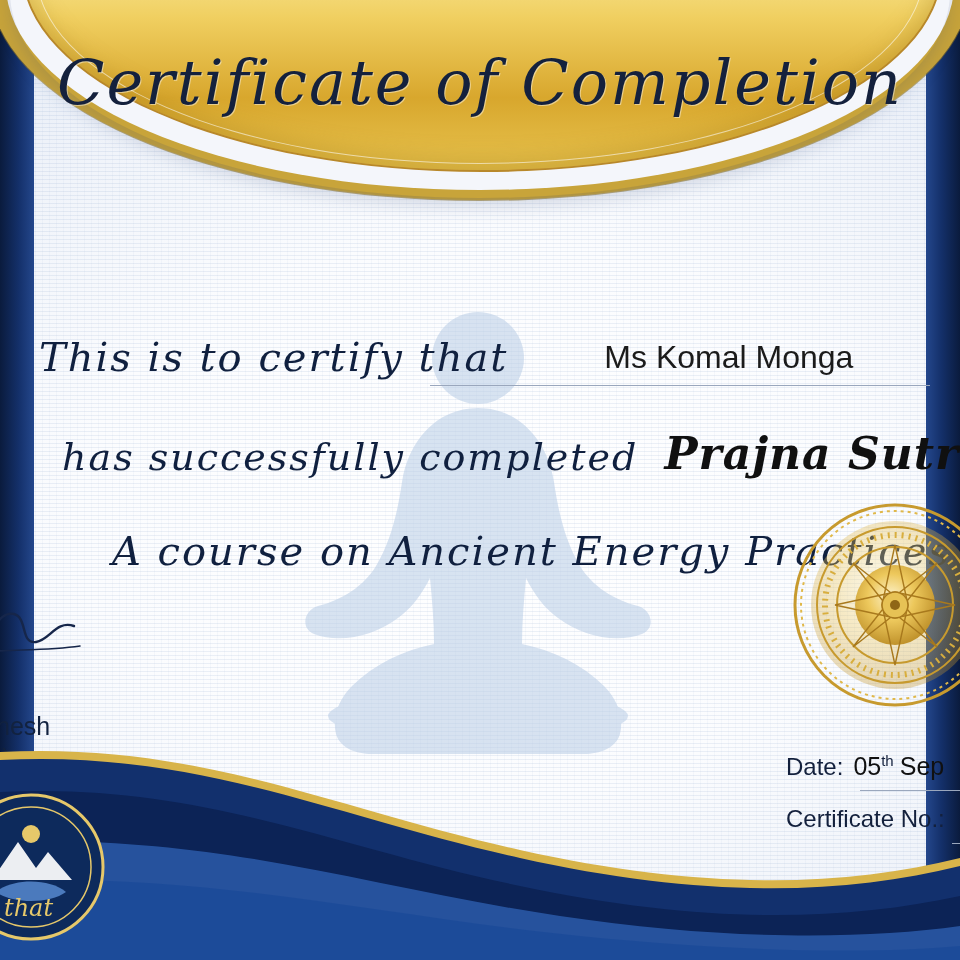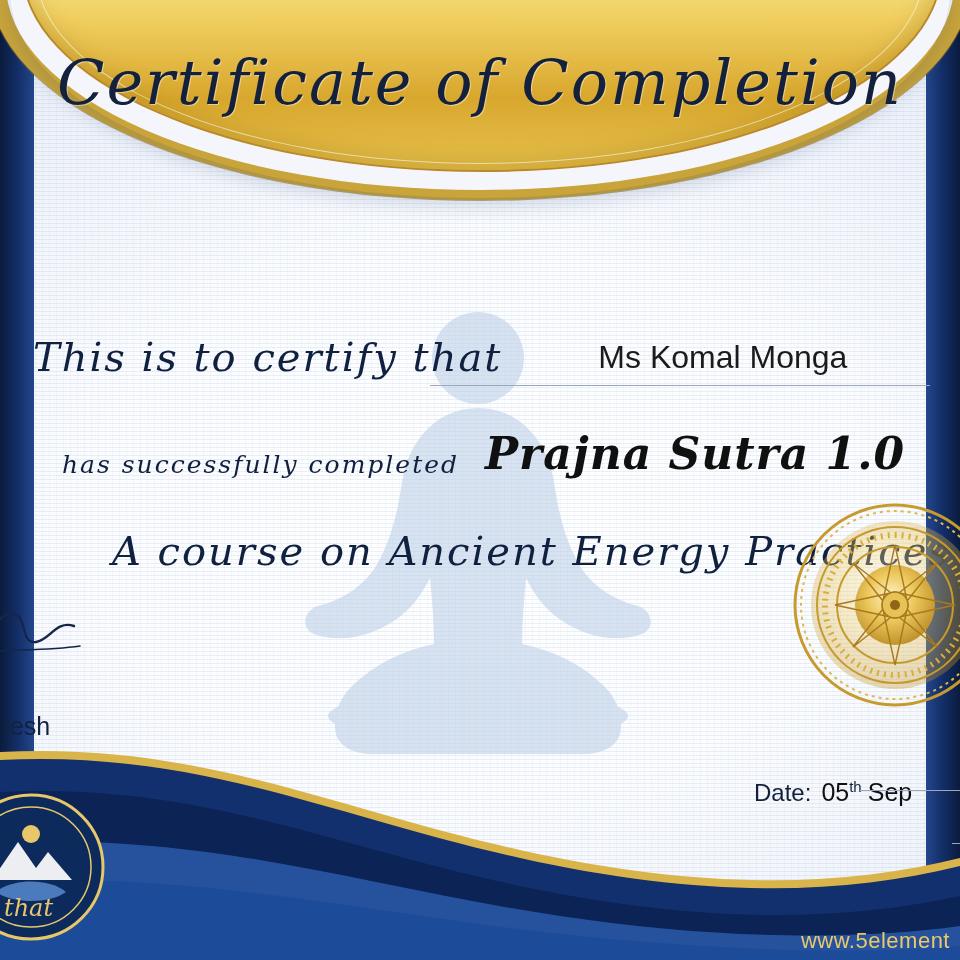--- a/index.html
+++ b/index.html
@@ -149,24 +149,24 @@
     display: flex;
     align-items: flex-end;
     white-space: nowrap;
   }
   .script {
     font-family: "DejaVu Serif", serif;
     font-style: italic;
     color: #10203f;
     letter-spacing: 2px;
   }
-  .l1 { left: 33px; top: 334px; }
+  .l1 { left: 39px; top: 334px; }
   .l1 .script { font-size: 40px; }
   .l2 { left: 62px; top: 428px; }
-  .l2 .script { font-size: 25px; }
+  .l2 .script { font-size: 38px; }
   .l3 { left: 112px; top: 528px; }
   .l3 .script { font-size: 40px; }
 
   .filled-name {
     font-family: "Liberation Sans", sans-serif;
     font-style: normal;
     font-size: 32px;
     color: #1b1b1b;
     letter-spacing: 0px;
     margin-left: 96px;
@@ -224,21 +224,21 @@
   }
 
   
   .meta {
     position: absolute;
     font-family: "Liberation Sans", sans-serif;
     font-size: 24px;
     color: #13203c;
     white-space: nowrap;
   }
-  .meta-date { left: 754px; top: 752px; margin-top: 26px; }
+  .meta-date { left: 786px; top: 752px; }
   .meta-cert { left: 786px; top: 805px; }
   .meta .value {
     font-size: 25px;
     color: #101010;
     margin-left: 10px;
   }
   .meta sup { font-size: 15px; }
   .meta-rule { position: absolute; height: 1px; background: #9aa7bd; }
 
   
@@ -355,20 +355,23 @@
     </svg>
   </div>
   <div class="sig-name">hesh</div>
   <div class="sig-role">er)</div>
 
   <div class="meta meta-date">
     <span>Date:</span><span class="value">05</span><sup>th</sup><span class="value" style="margin-left:6px">Sep</span>
   </div>
   <div class="meta-rule" style="left:860px; top:790px; width:100px;"></div>
 
+  <div class="meta meta-cert">
+    <span>Certificate No.:</span>
+  </div>
   <div class="meta-rule" style="left:952px; top:843px; width:8px;"></div>
 
   <div class="wave">
     <svg viewBox="0 0 960 230" width="960" height="230" preserveAspectRatio="none" aria-hidden="true">
       <path d="M0 22 C200 12 330 78 520 120 C700 160 840 158 960 128 L960 230 L0 230 Z" fill="#d8b44a"></path>
       <path d="M0 30 C200 20 330 86 520 128 C700 168 840 166 960 136 L960 230 L0 230 Z" fill="#12306d"></path>
       <path d="M0 62 C200 52 330 116 520 156 C700 194 840 192 960 166 L960 230 L0 230 Z" fill="#0c2356"></path>
       <path d="M0 112 C220 104 360 156 560 186 C720 210 860 210 960 196 L960 230 L0 230 Z" fill="#2f63b5" opacity="0.75"></path>
       <path d="M0 150 C220 144 380 186 580 206 C740 222 870 224 960 216 L960 230 L0 230 Z" fill="#1a4a98" opacity="0.8"></path>
     </svg>
@@ -379,15 +382,14 @@
       <circle cx="75" cy="75" r="72" fill="#0d2photo"></circle>
       <circle cx="75" cy="75" r="72" fill="#0d2a5c" stroke="#e6c86a" stroke-width="3"></circle>
       <circle cx="75" cy="75" r="60" fill="none" stroke="#e6c86a" stroke-width="1.5"></circle>
       <path d="M36 88 L62 50 L80 76 L92 60 L116 88 Z" fill="#ffffff" opacity="0.92"></path>
       <path d="M40 100 C56 86 94 86 110 100 C94 112 56 112 40 100 Z" fill="#5b8ed6" opacity="0.8"></path>
       <circle cx="75" cy="42" r="9" fill="#e6c86a"></circle>
     </svg>
   </div>
   <div class="logo-text">that</div>
 
-  <div class="wave-label">www.5element</div>
 
 </div>
 
 </body></html>

